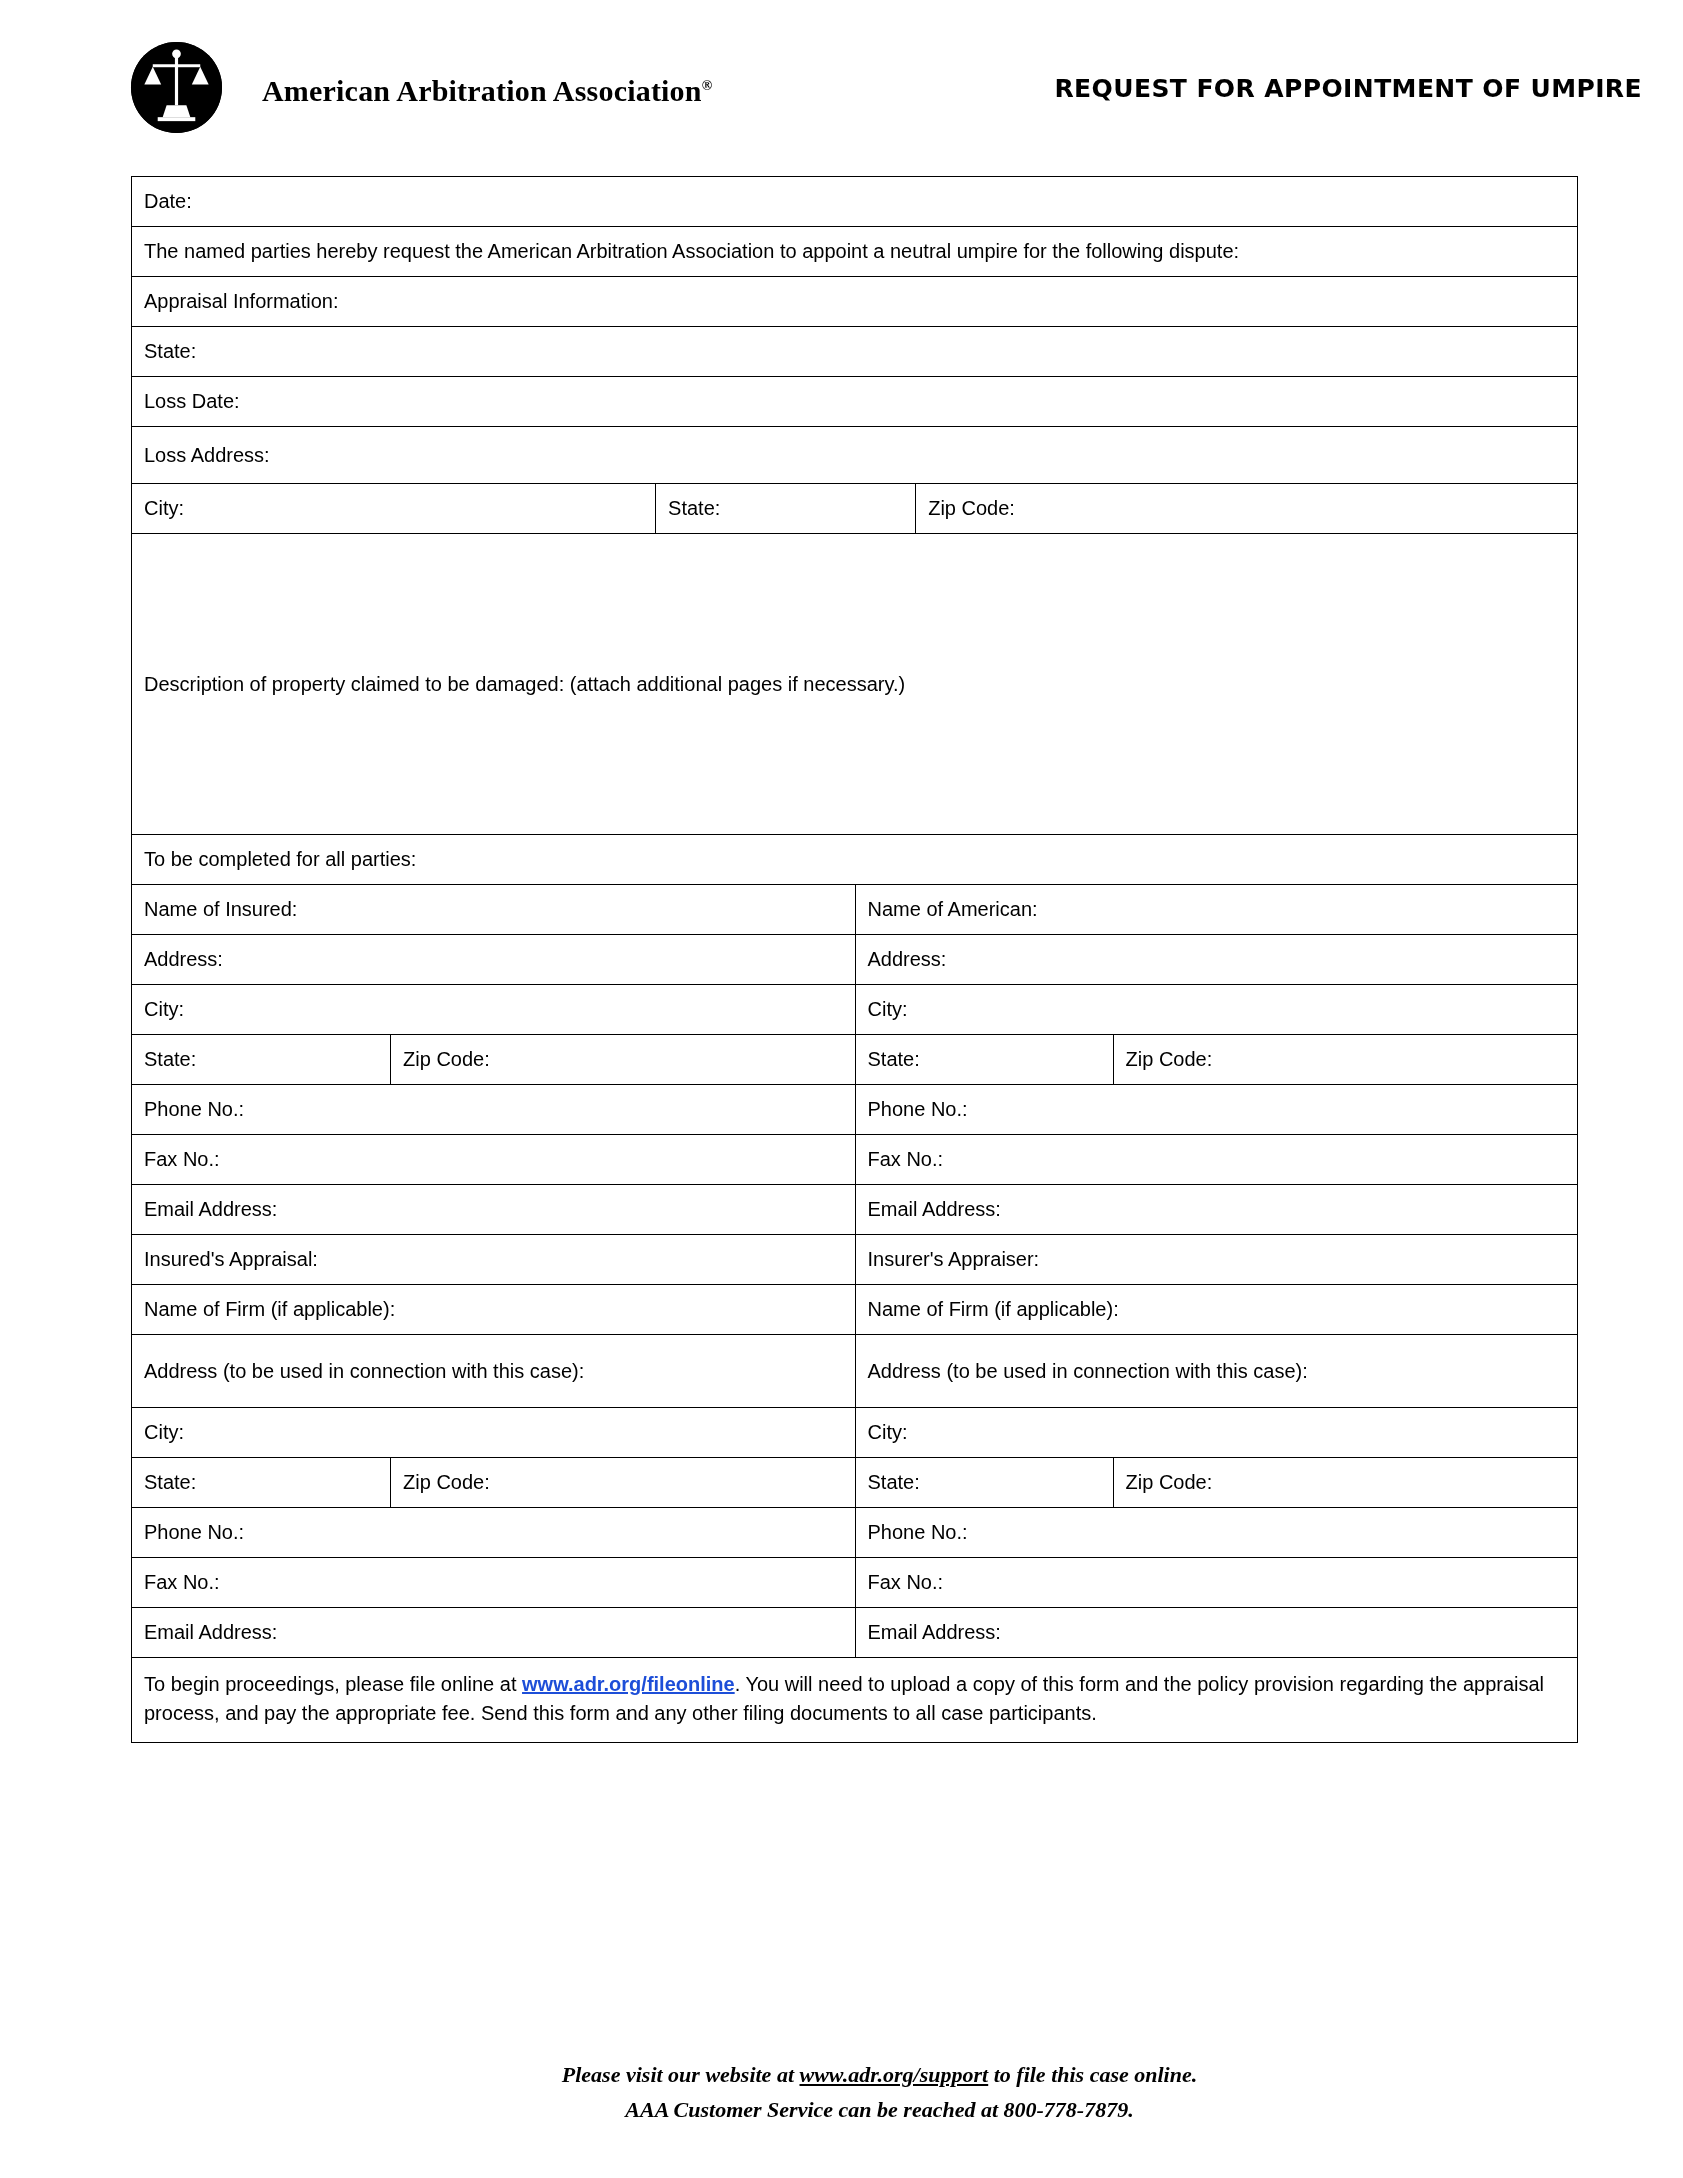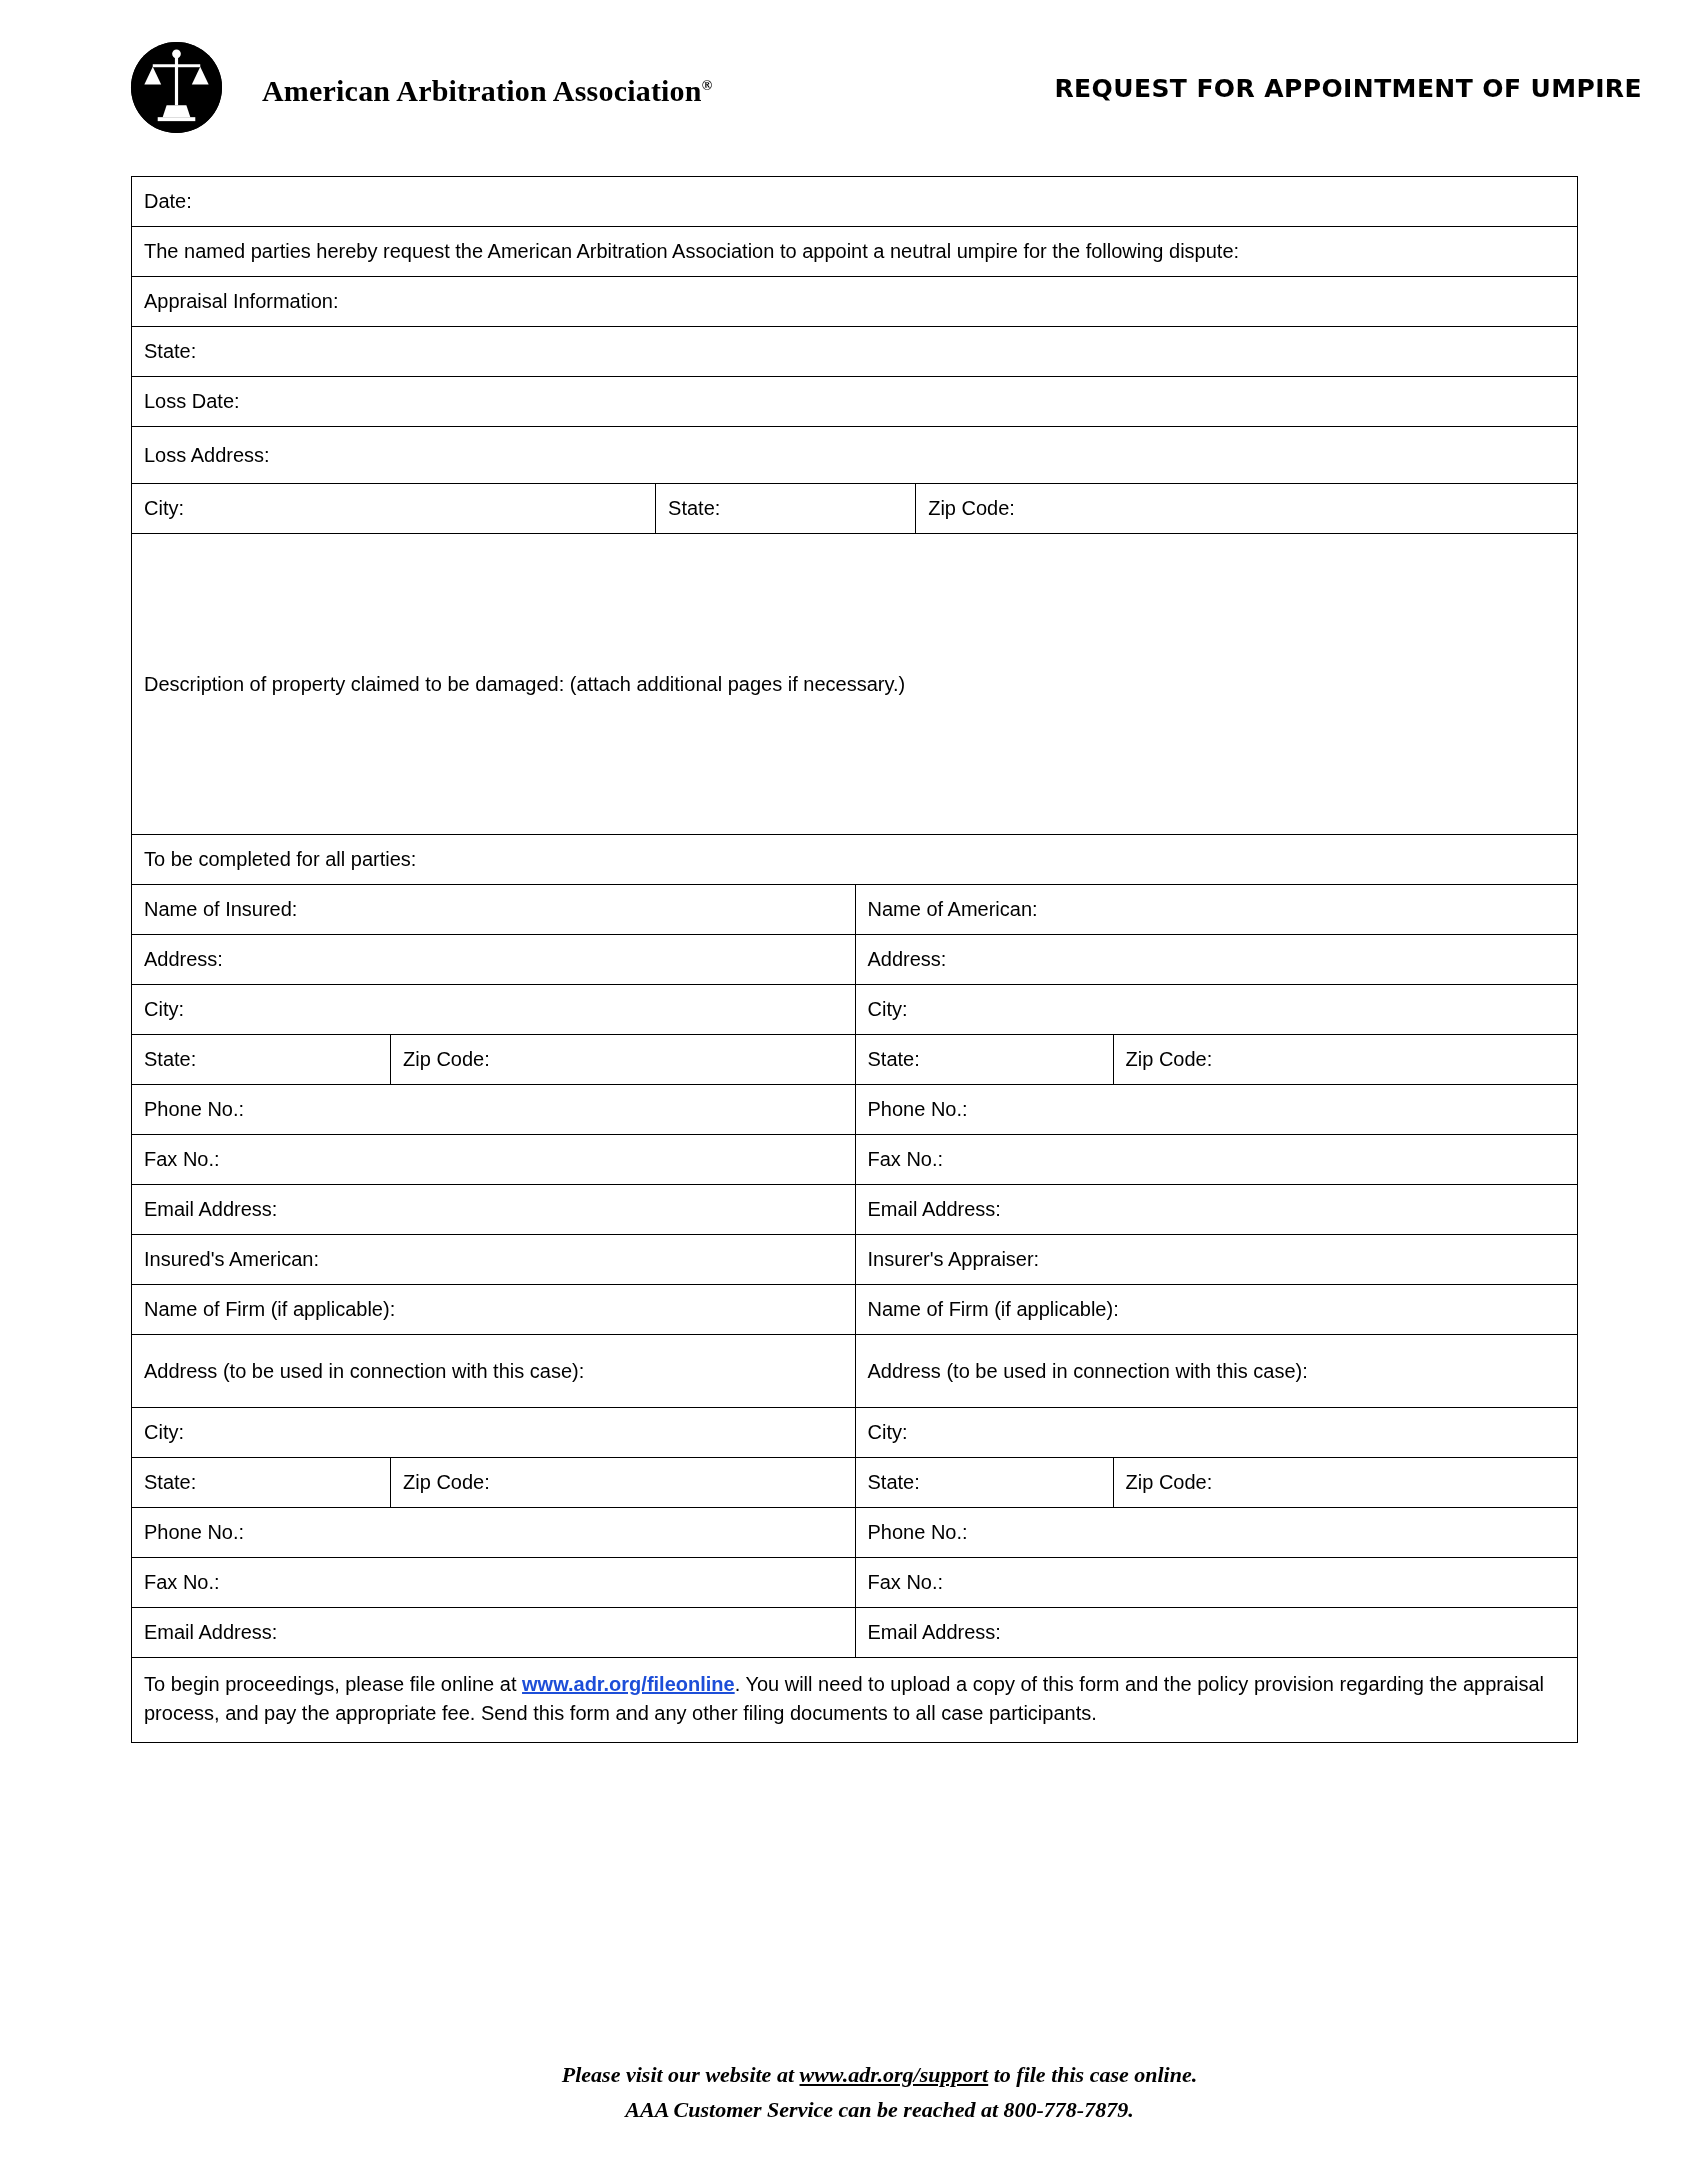--- a/index.html
+++ b/index.html
@@ -306,21 +306,21 @@
       <div class="cell w-half">
         <span class="label">Email Address:</span>
       </div>
       <div class="cell vline w-half">
         <span class="label">Email Address:</span>
       </div>
     </div>
 
     <div class="row h-50">
       <div class="cell w-half">
-        <span class="label">Insured's American:</span>
+        <span class="label">Insured's Appraisal:</span>
       </div>
       <div class="cell vline w-half">
         <span class="label">Insurer's Appraiser:</span>
       </div>
     </div>
 
     <div class="row h-50">
       <div class="cell w-half">
         <span class="label">Name of Firm (if applicable):</span>
       </div>

